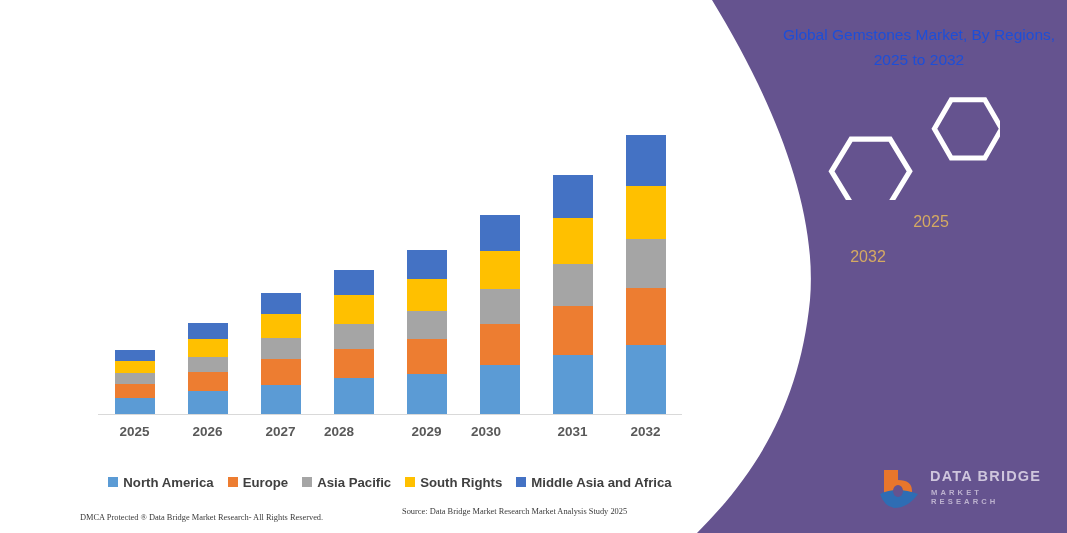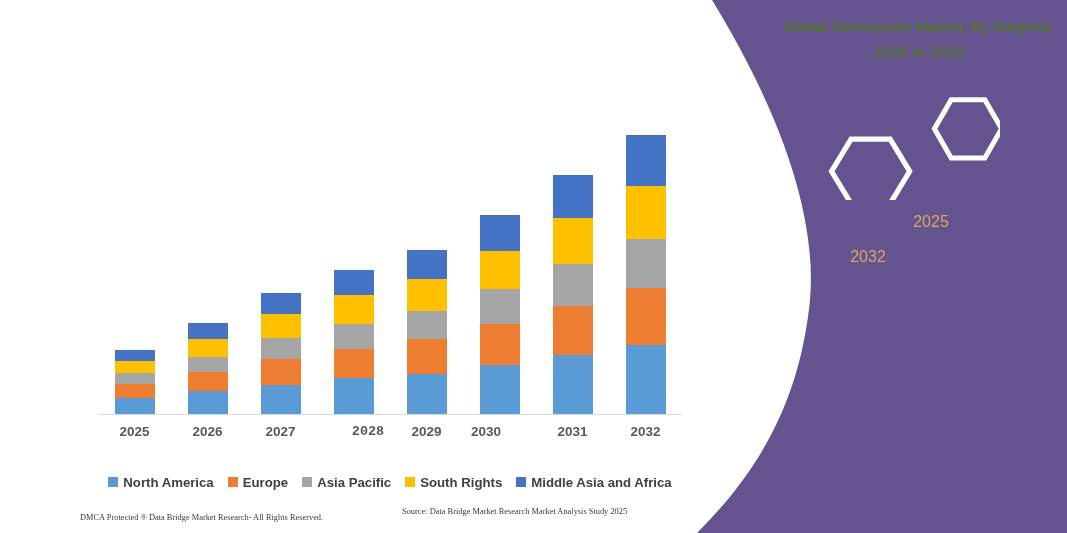--- a/index.html
+++ b/index.html
@@ -38,22 +38,22 @@
   .legend-label{font-size:13.2px;font-weight:bold;color:#404040;white-space:nowrap;}
 
   
   #footer{position:absolute;left:0;top:505px;width:700px;height:20px;}
   .footer-text{position:absolute;font-size:8.4px;color:#3a3a3a;
       font-family:"Liberation Serif",serif;white-space:nowrap;}
   #footer-left{left:80px;top:8px;}
   #footer-right{left:402px;top:2px;}
 
   
-  #panel-title{position:absolute;left:775px;top:14px;width:288px;
-      text-align:center;font-size:15.5px;line-height:25px;color:#4d7c0f;}
+  #panel-title{position:absolute;left:775px;top:22px;width:288px;
+      text-align:center;font-size:15.5px;line-height:25px;color:#1d4ed8;}
 
   #hexes{position:absolute;left:820px;top:88px;width:180px;height:112px;}
   .hex-year{position:absolute;color:#d5aa62;font-size:16px;
       text-align:center;width:70px;}
   #hex-year-2025{left:76px;top:125px;}
   #hex-year-2032{left:13px;top:160px;}
 
   #brand-name{position:absolute;left:790px;top:234px;width:268px;
       text-align:center;font-size:16.5px;line-height:27px;color:#e3c37f;
       letter-spacing:.4px;}
@@ -136,21 +136,21 @@
           <div class="seg" style="background: rgb(165, 165, 165); height: 17.2113%;"></div>
           <div class="seg" style="background: rgb(237, 125, 49); height: 20.6972%;"></div>
           <div class="seg" style="background: rgb(91, 155, 213); height: 24.8366%;"></div>
         </div>
       </div>
     <div id="baseline"></div>
     <div id="xaxis">
         <div class="xlabel" style="left: 0.5px;">2025</div>
         <div class="xlabel" style="left: 73.5px;">2026</div>
         <div class="xlabel" style="left: 146.5px;">2027</div>
-        <div class="xlabel" style="left: 234px; font-family: Liberation Mono, monospace;">2028</div>
+        <div class="xlabel" style="left: 205px;">2028</div>
         <div class="xlabel" style="left: 292.5px;">2029</div>
         <div class="xlabel" style="left: 352px;">2030</div>
         <div class="xlabel" style="left: 438.5px;">2031</div>
         <div class="xlabel" style="left: 511.5px;">2032</div>
       </div>
     <div id="legend">
         <div class="legend-item">
           <span class="legend-swatch" style="background: rgb(91, 155, 213);"></span>
           <span class="legend-label">North America</span>
         </div>
@@ -185,14 +185,23 @@
 
       <polygon points="10,62 27,34 61,34 78,62 61,90 27,90" fill="none" stroke="#ffffff" stroke-width="4.5" transform="translate(0,12) scale(1.15)"></polygon>
 
       <polygon points="95,40 110,14 140,14 155,40 140,66 110,66" fill="none" stroke="#ffffff" stroke-width="4.5" transform="translate(8,-4) scale(1.12)"></polygon>
     </svg>
     <div class="hex-year" id="hex-year-2025">2025</div>
     <div class="hex-year" id="hex-year-2032">2032</div>
   </div>
 
 
+  <div id="logo">
+    <svg width="50" height="46" viewBox="0 0 50 46" xmlns="http://www.w3.org/2000/svg" style="position:absolute;left:0;top:2px;">
+      <path d="M6 4 L20 4 L20 14 Q34 14 34 25 Q34 36 20 36 Q6 36 6 25 Z" fill="#E8762C"></path>
+      <path d="M2 28 Q18 20 40 28 Q30 42 16 42 Q6 40 2 28 Z" fill="#2E6DB4"></path>
+      <ellipse cx="20" cy="25" rx="5" ry="6" fill="#65538F"></ellipse>
+    </svg>
+    <div id="logo-wordmark-1">DATA BRIDGE</div>
+    <div id="logo-wordmark-2">MARKET RESEARCH</div>
+  </div>
 
 </div>
 
 </body></html>

